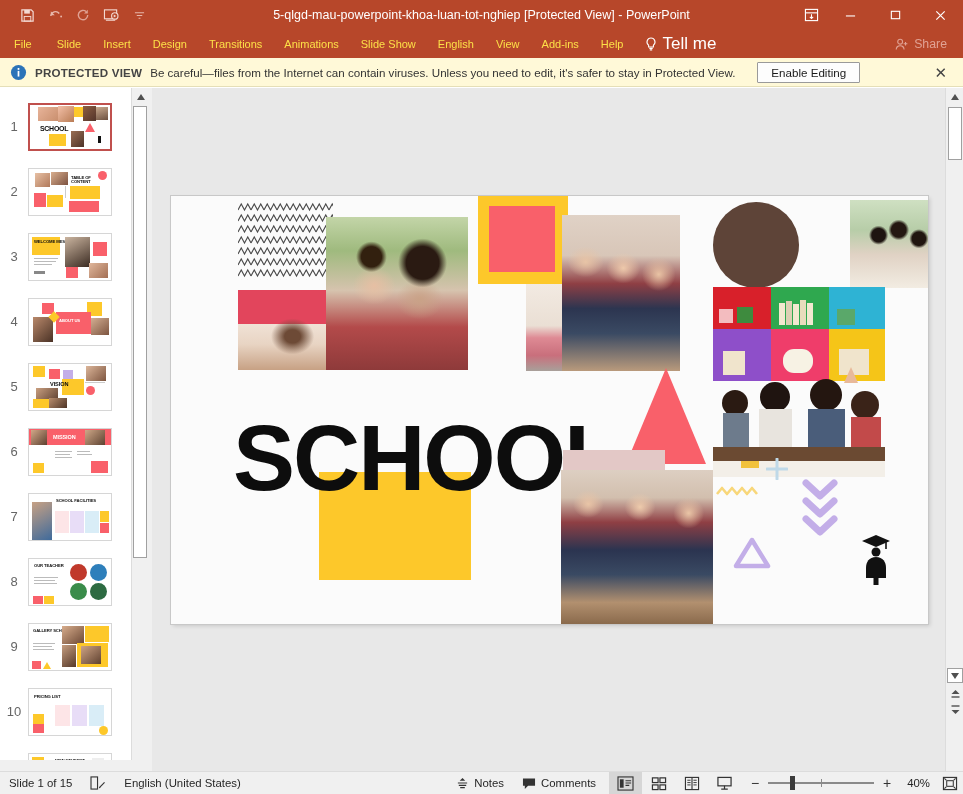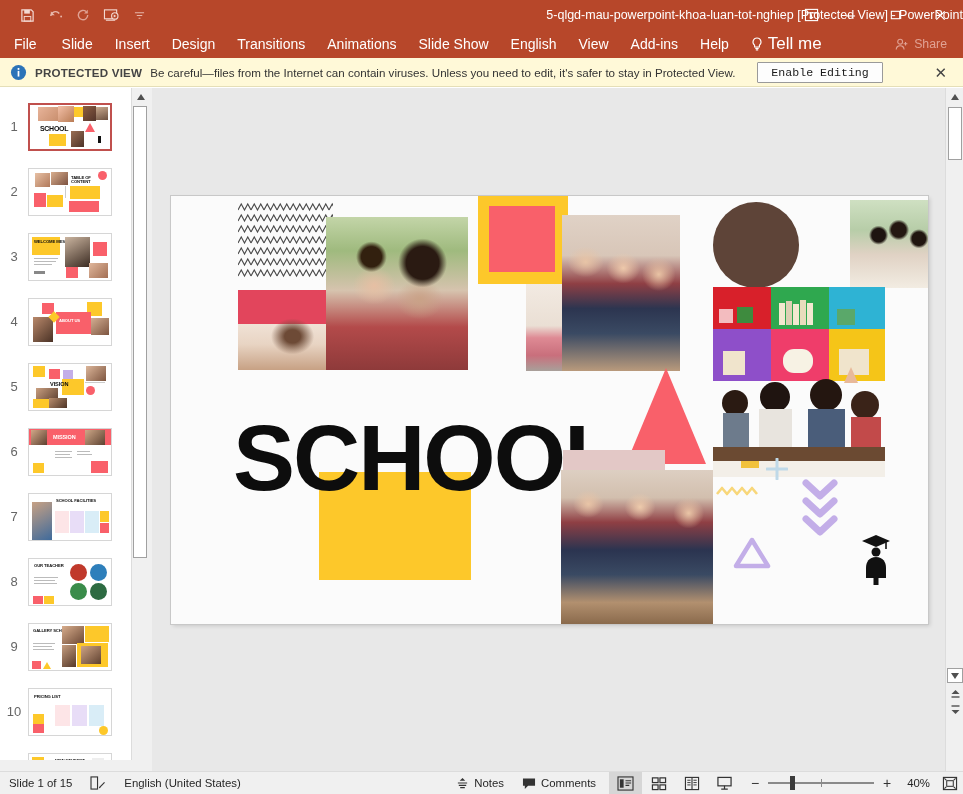--- a/index.html
+++ b/index.html
@@ -18,21 +18,21 @@
     background: #b7472a; color: #ffffff;
     display: flex; align-items: center;
   }
   .qat { display: flex; align-items: center; gap: 2px; padding-left: 14px; }
   .qat-btn {
     width: 26px; height: 24px; display: flex; align-items: center; justify-content: center;
     color: #f3d9d2; cursor: default;
   }
   .qat-btn svg { display: block; }
   .title-text {
-    position: absolute; left: 0; right: 0; text-align: right;
+    position: absolute; left: 0; right: 0; text-align: center;
     font-size: 12.5px; color: #ffffff; pointer-events: none;
     white-space: nowrap;
   }
   .tb-right {
     margin-left: auto; display: flex; align-items: center; height: 30px;
   }
   .acct {
     display: flex; align-items: center; gap: 5px; font-size: 12.5px;
     color: #ffffff; padding: 0 10px; height: 30px;
   }
@@ -45,21 +45,21 @@
     width: 45px; height: 30px; display: flex; align-items: center; justify-content: center;
     color: #ffffff;
   }
 
   
   .tabbar {
     position: absolute; left: 0; top: 30px; width: 963px; height: 28px;
     background: #b7472a; display: flex; align-items: center;
   }
   .tab {
-    font-size: 14px; color: #ffffff; padding: 0 11px; height: 28px;
+    font-size: 11px; color: #fde047; padding: 0 11px; height: 28px;
     line-height: 28px; white-space: nowrap; cursor: default;
   }
   .tab.file { padding: 0 14px; }
   .tellme { display: flex; align-items: center; gap: 5px; padding: 0 11px; font-size: 17px; color:#fff; }
   .share {
     margin-left: auto; display: flex; align-items: center; gap: 5px;
     font-size: 12.3px; color: #e0a294; padding-right: 16px;
   }
 
   
@@ -67,21 +67,21 @@
     position: absolute; left: 0; top: 58px; width: 963px; height: 29px;
     background: #fff9d8; border-bottom: 1px solid #e5dfb8;
     display: flex; align-items: center; padding: 0 10px; gap: 8px;
   }
   .pv-info { width: 17px; height: 17px; flex: 0 0 auto; }
   .pv-label { font-size: 11.6px; color: #444444; font-weight: bold; letter-spacing: .2px; }
   .pv-msg { font-size: 11.6px; color: #333333; }
   .pv-enable {
     margin-left: 14px; background: #fdfdfd; border: 1px solid #9a9a9a;
     font-size: 11.6px; color: #1a1a1a; padding: 3px 13px; border-radius: 1px;
-    font-family: Liberation Mono, monospace; cursor: pointer;
+    font-family: Liberation Sans, sans-serif; cursor: pointer;
   }
   .pv-close {
     margin-left: auto; font-size: 15px; color: #444; padding: 0 6px; cursor: pointer;
     line-height: 1;
   }
 
   
   .workarea {
     position: absolute; left: 0; top: 88px; width: 963px; height: 683px;
     background: #ffffff;

